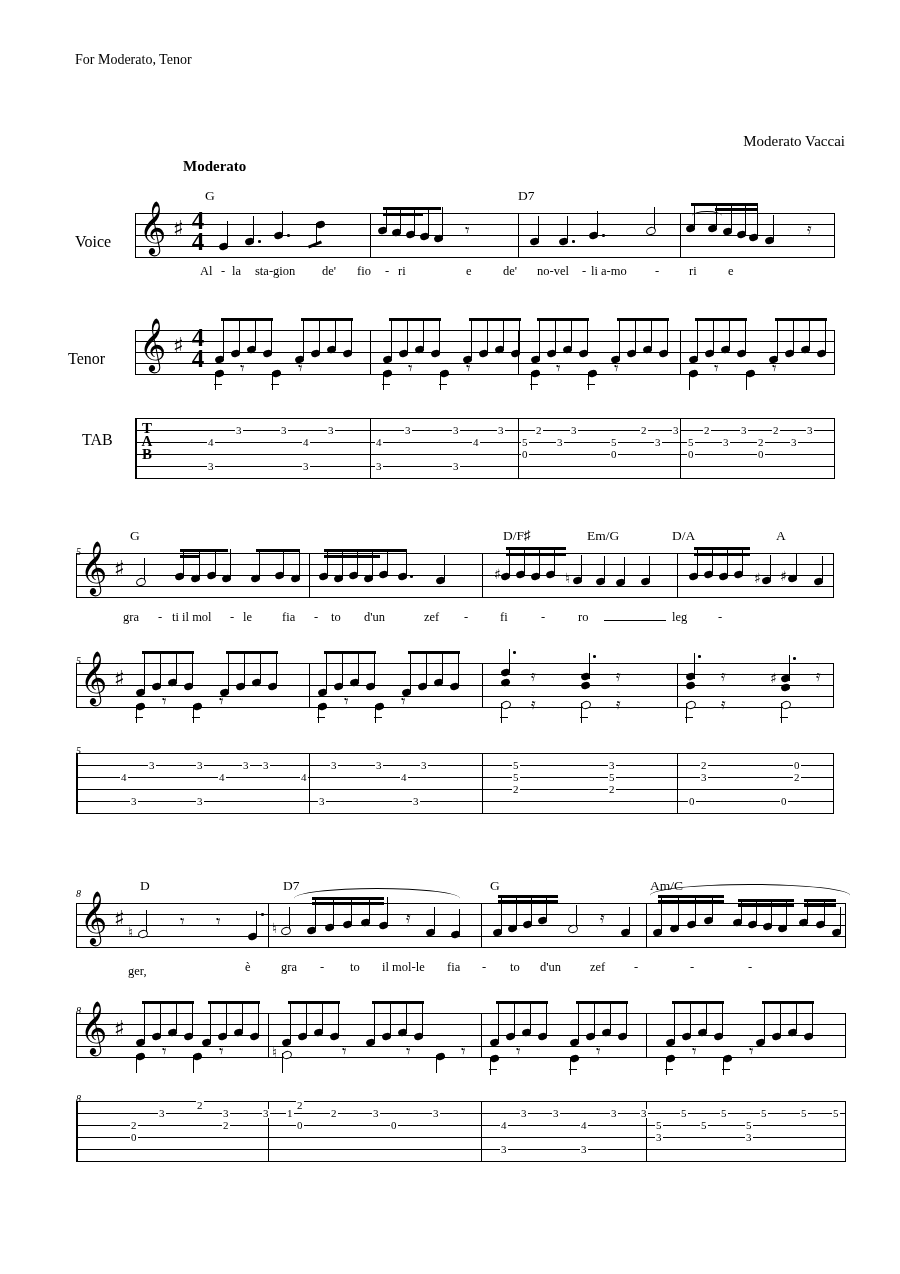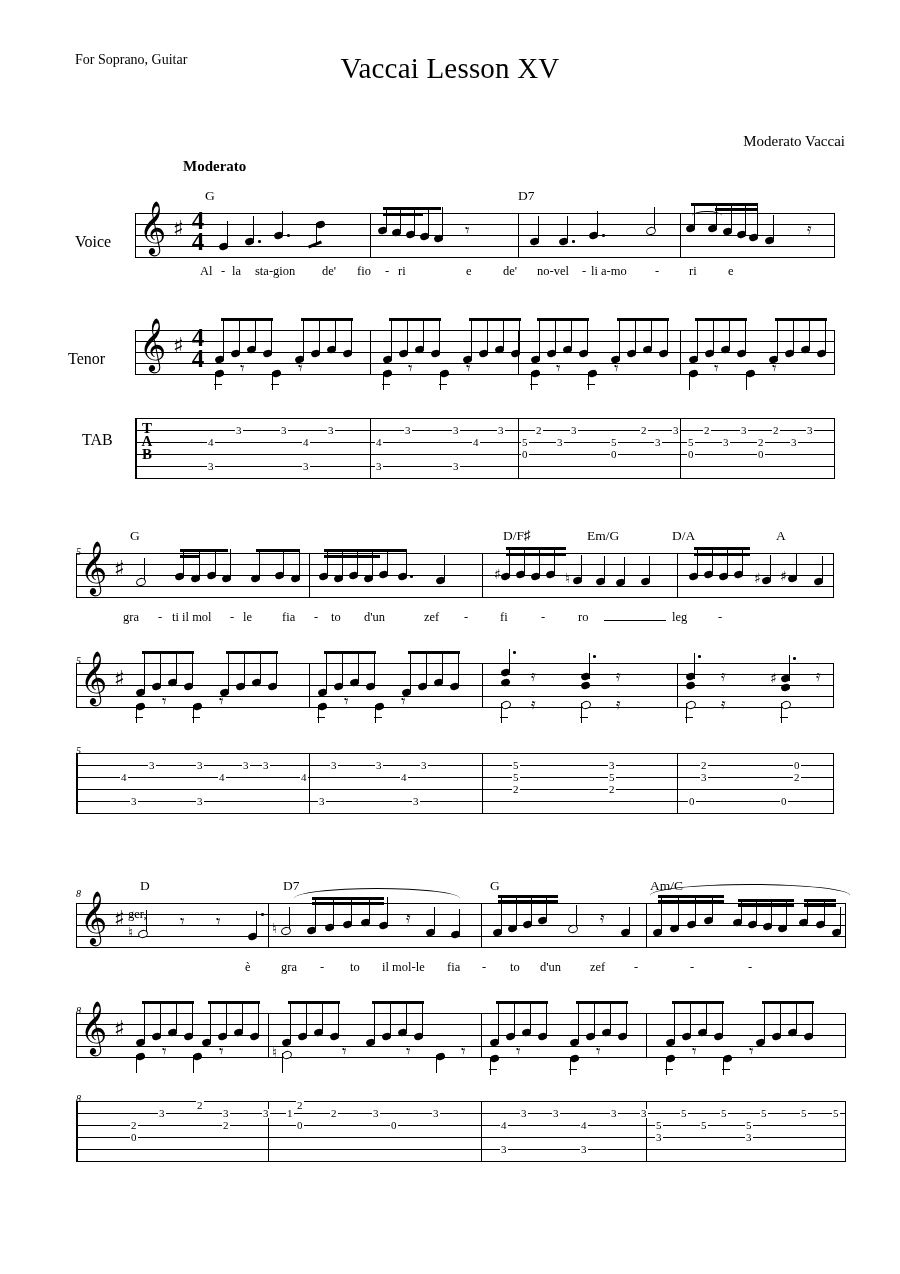--- a/index.html
+++ b/index.html
@@ -58,22 +58,21 @@
   .tie{position:absolute;border-top:1.3px solid #000;border-radius:50%;height:9px;width:30px;}
   .slur{position:absolute;border-top:1.2px solid #000;border-radius:50% 50% 0 0;}
   .dash{position:absolute;height:1px;background:#000;}
   .tenuto{position:absolute;height:1.3px;background:#000;width:8px;}
 </style>
 </head>
 <body>
 
 <div class="page">
 
-  <div class="hdr-left">For Soprano, Guitar</div>
-  <div class="hdr-title">Vaccai Lesson XV</div>
+  <div class="hdr-left">For Moderato, Tenor</div>
   <div class="hdr-comp">Moderato Vaccai</div>
   <div class="tempo">Moderato</div>
 
   <div class="sys">
 
     <div class="partlabel" style="left:75px;top:233px;">Voice</div>
     <div class="partlabel" style="left:68px;top:350px;">Tenor</div>
     <div class="partlabel" style="left:82px;top:431px;">TAB</div>
 
     <div class="chord" style="left:205px;top:188px;">G</div>
@@ -746,21 +745,21 @@
       <div class="beam thin" style="left:728px;top:1px;width:32px;"></div>
       <div class="nh" style="left:723px;top:16px;"></div>
         <div class="stem" style="left:731px;top:-4px;height:22px;"></div>
       <div class="nh" style="left:740px;top:18px;"></div>
         <div class="stem" style="left:748px;top:-4px;height:24px;"></div>
       <div class="nh" style="left:756px;top:26px;"></div>
         <div class="stem" style="left:764px;top:4px;height:24px;"></div>
     </div>
 
     <div>
-      <div class="lyric" style="left:128px;top:907px;">ger,</div>
+      <div class="lyric" style="left:128px;top:964px;">ger,</div>
       <div class="lyric" style="left:245px;top:960px;">è</div>
       <div class="lyric" style="left:281px;top:960px;">gra</div>
       <div class="lyric" style="left:320px;top:960px;">-</div>
       <div class="lyric" style="left:350px;top:960px;">to</div>
       <div class="lyric" style="left:382px;top:960px;">il mol-le</div>
       <div class="lyric" style="left:447px;top:960px;">fia</div>
       <div class="lyric" style="left:482px;top:960px;">-</div>
       <div class="lyric" style="left:510px;top:960px;">to</div>
       <div class="lyric" style="left:540px;top:960px;">d'un</div>
       <div class="lyric" style="left:590px;top:960px;">zef</div>

